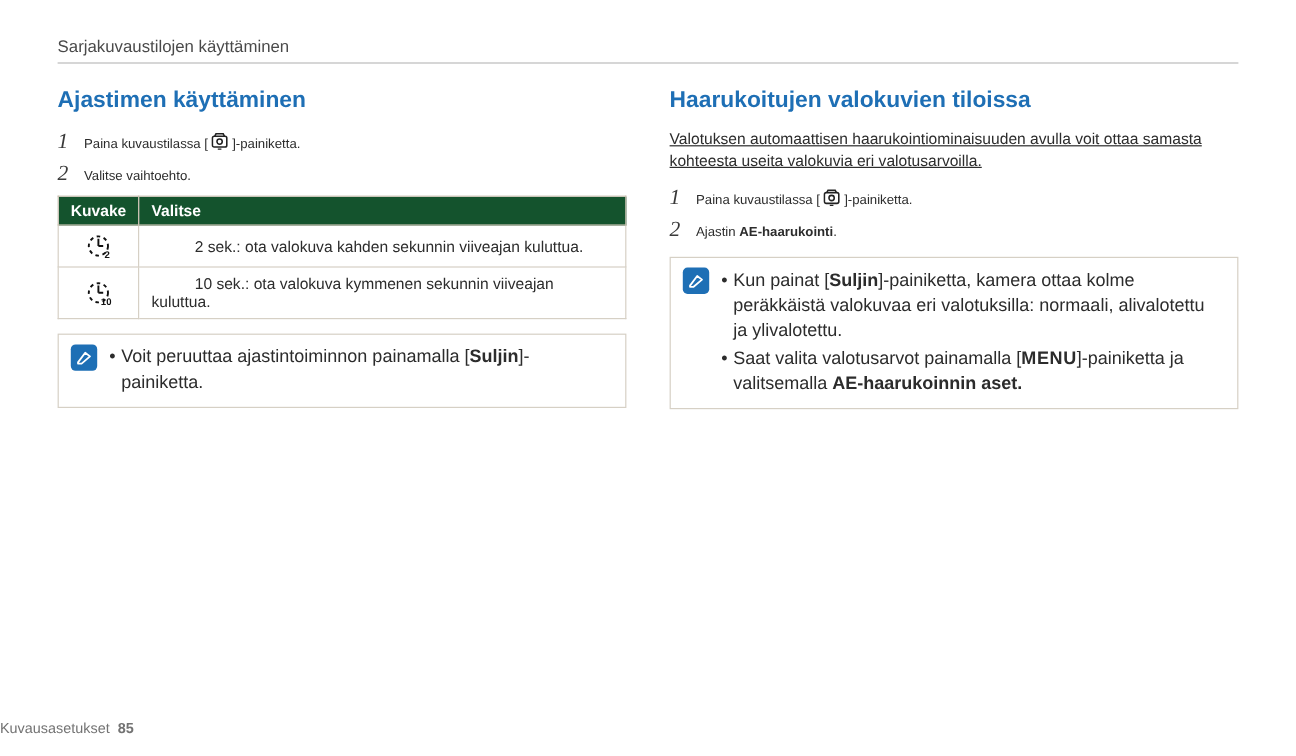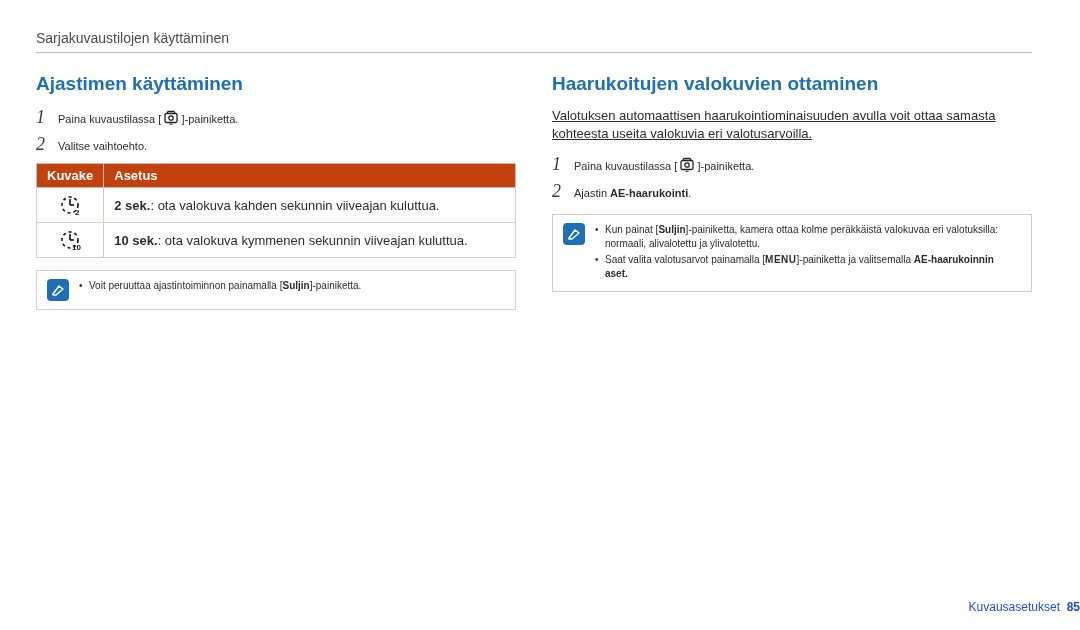--- a/index.html
+++ b/index.html
@@ -1,43 +1,43 @@
 <!DOCTYPE html>
 <html><head>
 <meta charset="utf-8">
 <style>
   * { box-sizing: border-box; margin: 0; padding: 0; }
   html, body { width: 1080px; height: 630px; background: #fff; font-family: "Segoe UI", Arial, sans-serif; color: #2c2c2c; }
-  .page { padding: 30px 48px 0 36px; position: relative; height: 100%; }
+  .page { padding: 30px 48px 0 48px; position: relative; height: 100%; }
   .breadcrumb { font-size: 14px; color: #4a4a4a; margin-bottom: 6px; }
   .rule { border-top: 1px solid #bcbcbc; margin-bottom: 20px; }
   .cols { display: flex; gap: 36px; }
   .col { flex: 1; min-width: 0; }
   .heading { color: #1e6fb5; font-size: 19px; font-weight: 600; margin-bottom: 12px; }
   .step { display: flex; align-items: baseline; margin-bottom: 6px; font-size: 15px; }
   .stepnum { font-style: italic; font-family: Georgia, serif; font-size: 18px; color: #3a3a3a; width: 22px; }
   .steptext { font-size: 11px; }
   .steptext b { font-weight: 700; }
   .intro { font-size: 13px; line-height: 1.35; margin-bottom: 12px; text-decoration: underline; }
   table.opts { border-collapse: collapse; width: 100%; margin-top: 8px; font-size: 13px; }
-  table.opts th { background: #c2410c; color: #fff; font-weight: 600; text-align: left; padding: 4px 10px; border: 1px solid #c9c0b1; }
+  table.opts th { background: #14532d; color: #fff; font-weight: 600; text-align: left; padding: 4px 10px; border: 1px solid #c9c0b1; }
   table.opts td { border: 1px solid #d6d0c5; padding: 6px 10px; vertical-align: middle; }
   .iconcell { width: 46px; text-align: center; }
   .iconcell svg { display: inline-block; vertical-align: middle; }
-  .opttext b { font-weight: 700; }
-  .notebox { display: flex; border: 1px solid #d6d0c5; margin-top: 12px; font-size: 10px; line-height: 1.4; }
+  .opttext b { font-weight: 400; margin-left: 36px; }
+  .notebox { display: flex; border: 1px solid #d6d0c5; margin-top: 12px; font-size: 15px; line-height: 1.4; }
   .notebox .iconcol { width: 42px; display: flex; align-items: flex-start; justify-content: center; padding: 8px 0; }
   .notebox .noteicon { width: 22px; height: 22px; border-radius: 4px; background: #1e6fb5; display: flex; align-items: center; justify-content: center; }
   .notebox .noteicon svg { display:block; }
   .notebox .textcol { padding: 8px 12px 8px 0; flex: 1; }
   .notebox ul { list-style: none; padding: 0; }
   .notebox li { position: relative; padding-left: 10px; margin-bottom: 2px; }
   .notebox li::before { content: "•"; position: absolute; left: 0; top: 0; }
   .menukey { font-weight: 700; letter-spacing: 0.5px; }
-  .footer { position: absolute; bottom: 16px; left: 0; right: 0; text-align: right; font-size: 12px; color: #1d4ed8; }
+  .footer { position: absolute; bottom: 16px; left: 0; right: 0; text-align: left; font-size: 12px; color: #737373; }
   .burst-icon { display: inline-block; vertical-align: -2px; }
 </style>
 </head>
 <body>
 
 <div class="page">
   <div class="breadcrumb">Sarjakuvaustilojen käyttäminen</div>
   <div class="rule"></div>
   <div class="cols">
 
@@ -62,21 +62,21 @@
 
       <div class="step">
         <span class="stepnum">2</span>
         <span class="steptext">Valitse vaihtoehto.</span>
       </div>
 
       <table class="opts">
         <tbody>
             <tr>
           <th>Kuvake</th>
-          <th>Asetus</th>
+          <th>Valitse</th>
         </tr>
         <tr>
           <td class="iconcell">
             <svg width="22" height="22" viewBox="0 0 22 22">
               <circle cx="11" cy="11" r="8" fill="none" stroke="#111" stroke-width="1.6" stroke-dasharray="3 3"></circle>
               <path d="M11 11 L11 5" stroke="#111" stroke-width="1.6"></path>
               <path d="M11 11 L15 11" stroke="#111" stroke-width="1.6"></path>
               <text x="16" y="21" font-size="8" font-weight="700" fill="#111">2</text>
             </svg>
           </td>
@@ -112,21 +112,21 @@
           <ul>
             <li>
               <span>Voit peruuttaa ajastintoiminnon painamalla [</span><b>Suljin</b><span>]-painiketta.</span>
             </li>
           </ul>
         </div>
       </div>
     </div>
 
     <div class="col">
-      <div class="heading">Haarukoitujen valokuvien ottaminen</div>
+      <div class="heading">Haarukoitujen valokuvien tiloissa</div>
       <div class="intro">Valotuksen automaattisen haarukointiominaisuuden avulla voit ottaa samasta kohteesta useita valokuvia eri valotusarvoilla.</div>
 
       <div class="step">
         <span class="stepnum">1</span>
         <span class="steptext">
           <span>Paina kuvaustilassa [</span>
           <span class="burst-icon">
             <svg width="14" height="15" viewBox="0 0 14 15">
               <rect x="1" y="3.5" width="12" height="9" rx="1.5" fill="none" stroke="#222" stroke-width="1.3"></rect>
               <circle cx="7" cy="8" r="2.2" fill="none" stroke="#222" stroke-width="1.3"></circle>

